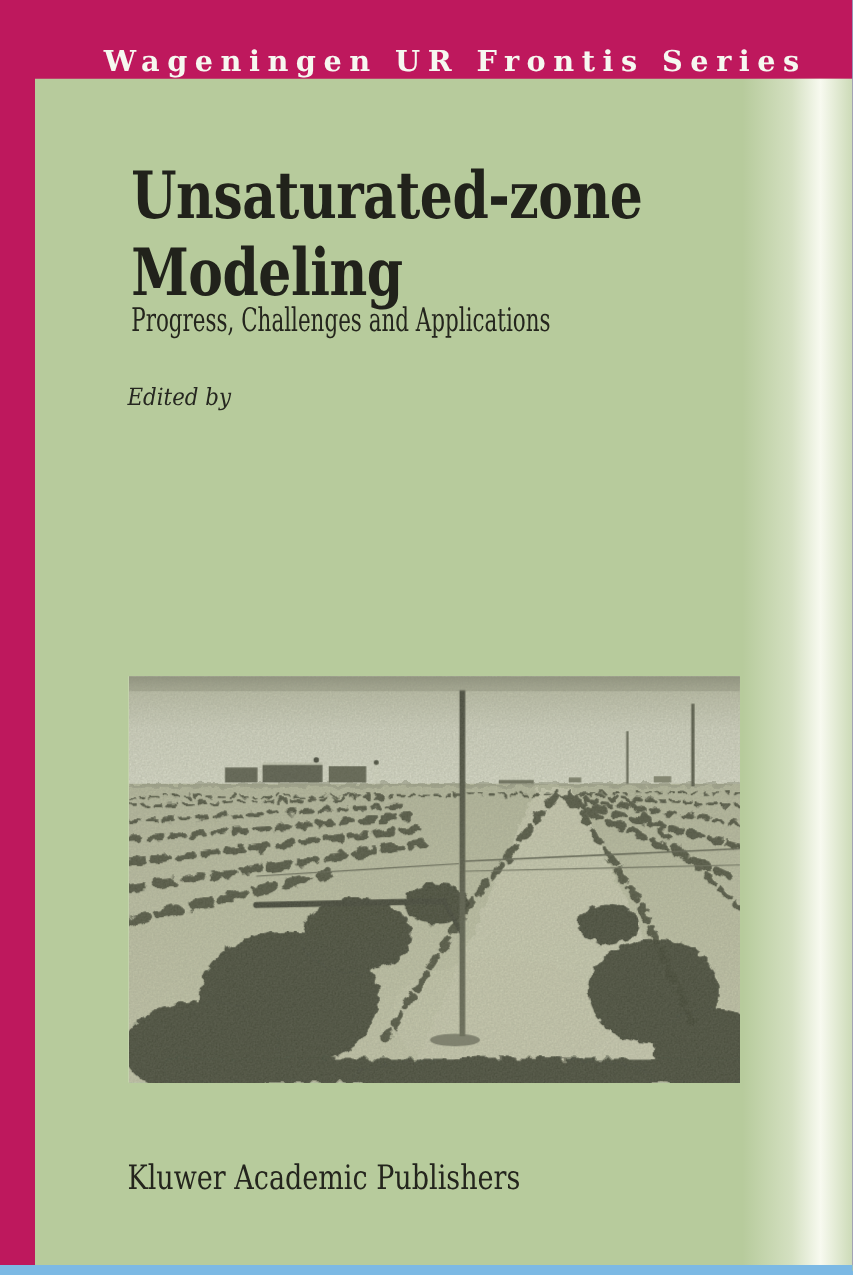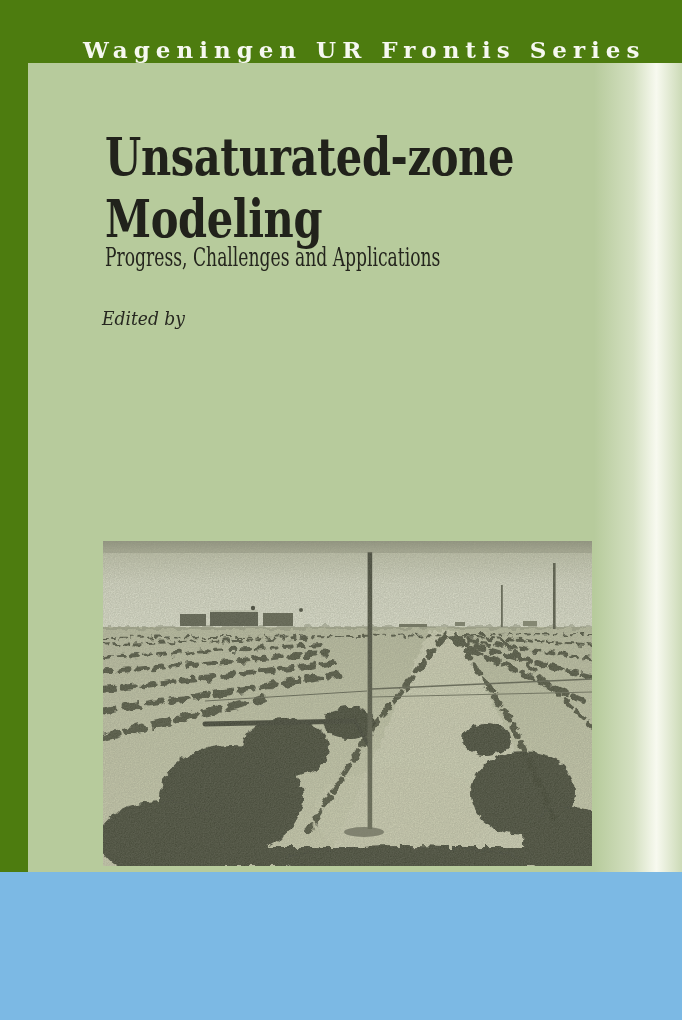--- a/index.html
+++ b/index.html
@@ -1,19 +1,19 @@
 <!DOCTYPE html>
 <html><head>
 <meta charset="utf-8">
 <style>
   html,body{margin:0;padding:0;background:#7cb9e4;}
   .cover{
     position:relative;
-    width:682px;height:872px;
-    background:#4d7c0f;
+    width:682px;height:1012px;
+    background:#be185d;
     overflow:hidden;
     font-family:"DejaVu Serif", serif;
   }
   .series-title{
     position:absolute;left:83px;top:37px;
     font-family:"DejaVu Serif", serif;
     font-weight:bold;
     font-size:23px;line-height:26px;
     letter-spacing:6px;
     color:#f6f8f0;
@@ -185,16 +185,19 @@
         <ellipse cx="261" cy="291" rx="20" ry="5" fill="#2d3023" opacity="0.55"></ellipse>
         <rect x="264.6" y="11" width="4.6" height="277" fill="url(#poleg)"></rect>
         <rect x="450" y="22" width="2.6" height="66" fill="#4c4f3e"></rect>
         <rect x="398" y="44" width="1.8" height="42" fill="#5a5d4b"></rect>
 
         <rect x="0" y="0" width="489" height="12" fill="#8d9079" opacity="0.45"></rect>
         <rect x="0" y="0" width="489" height="325" filter="url(#ph-grain)" opacity="0.45"></rect>
       </svg>
     </div>
 
+    <div class="publisher">
+        <span class="squish">Kluwer Academic Publishers</span>
+      </div>
 
     <div class="gloss"></div>
   </div>
 </div>
 
 </body></html>

